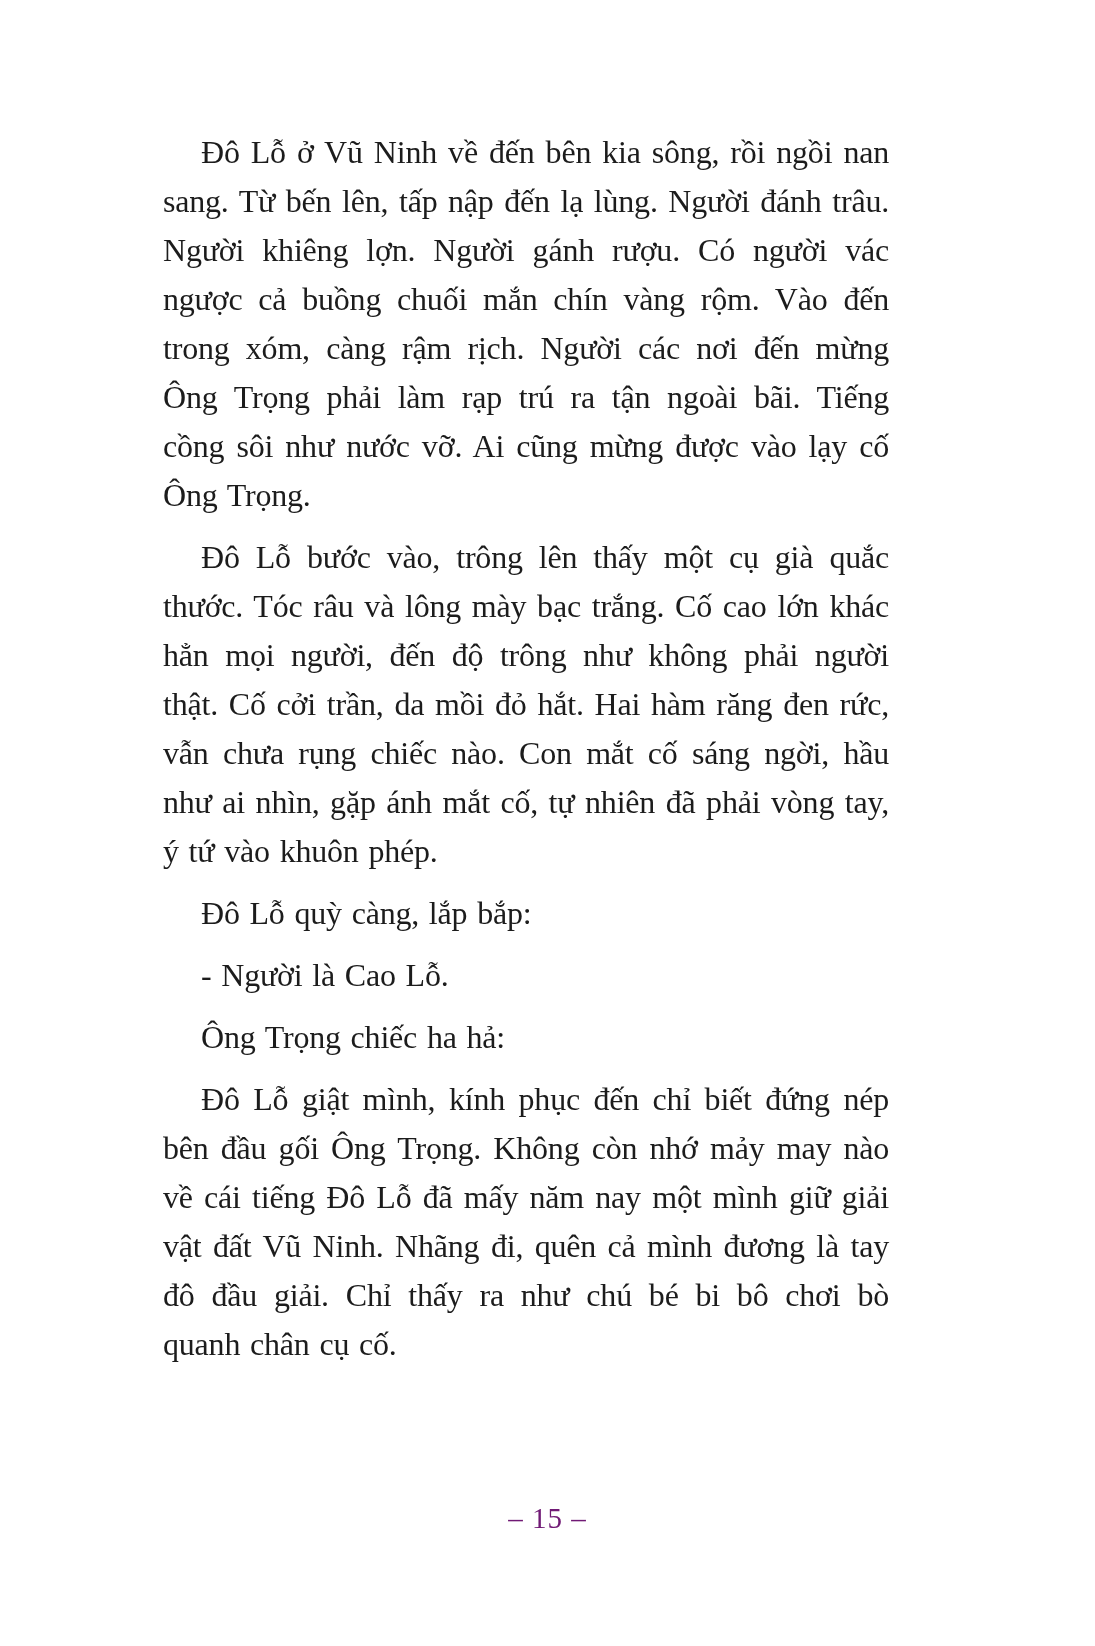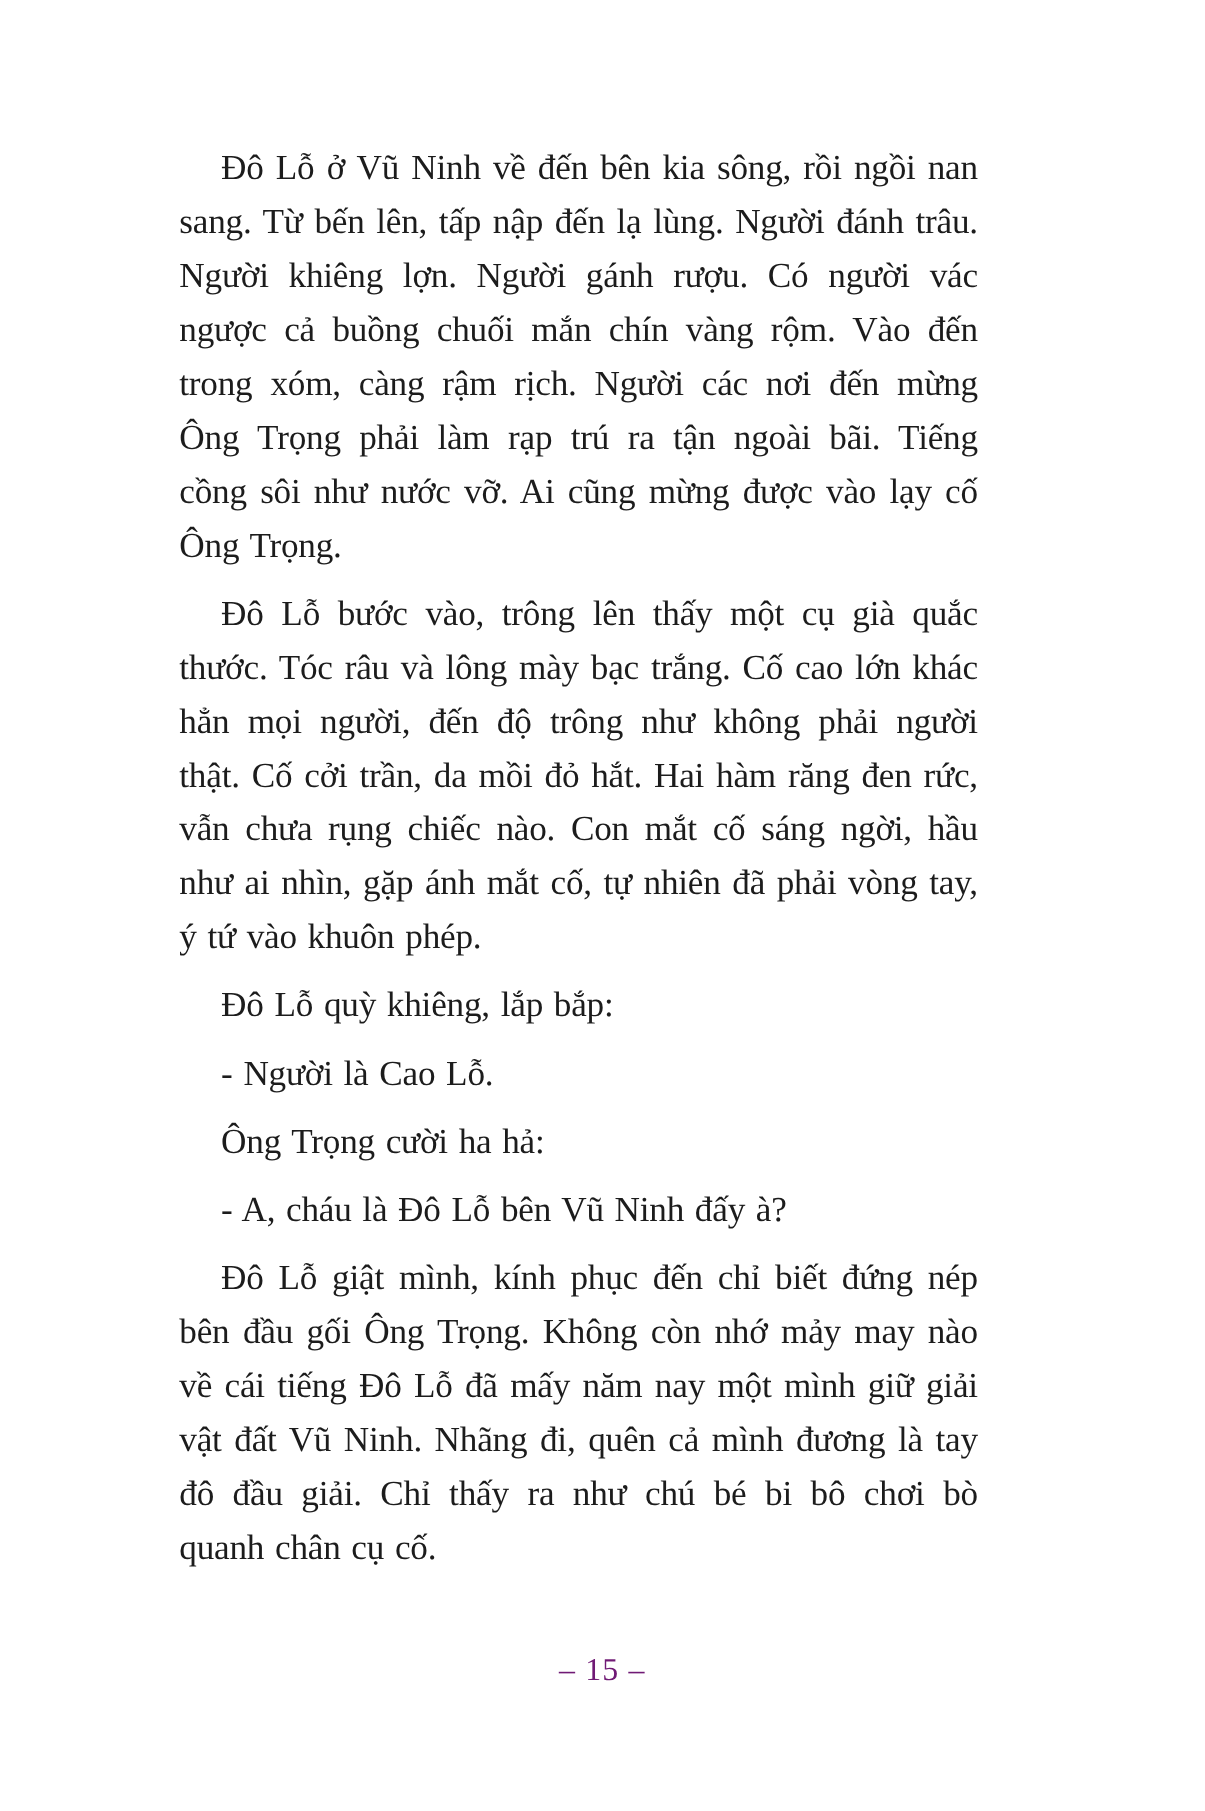--- a/index.html
+++ b/index.html
@@ -45,20 +45,19 @@
     color: #701a75;
   }
 </style>
 </head>
 <body>
 
 <main class="book-page">
   <section class="text-block">
     <p>Đô Lỗ ở Vũ Ninh về đến bên kia sông, rồi ngồi nan sang. Từ bến lên, tấp nập đến lạ lùng. Người đánh trâu. Người khiêng lợn. Người gánh rượu. Có người vác ngược cả buồng chuối mắn chín vàng rộm. Vào đến trong xóm, càng rậm rịch. Người các nơi đến mừng Ông Trọng phải làm rạp trú ra tận ngoài bãi. Tiếng cồng sôi như nước vỡ. Ai cũng mừng được vào lạy cố Ông Trọng.</p>
     <p>Đô Lỗ bước vào, trông lên thấy một cụ già quắc thước. Tóc râu và lông mày bạc trắng. Cố cao lớn khác hẳn mọi người, đến độ trông như không phải người thật. Cố cởi trần, da mồi đỏ hắt. Hai hàm răng đen rức, vẫn chưa rụng chiếc nào. Con mắt cố sáng ngời, hầu như ai nhìn, gặp ánh mắt cố, tự nhiên đã phải vòng tay, ý tứ vào khuôn phép.</p>
-    <p>Đô Lỗ quỳ khiêng, lắp bắp:</p>
+    <p>Đô Lỗ quỳ càng, lắp bắp:</p>
     <p>- Người là Cao Lỗ.</p>
-    <p>Ông Trọng cười ha hả:</p>
-    <p>- A, cháu là Đô Lỗ bên Vũ Ninh đấy à?</p>
+    <p>Ông Trọng chiếc ha hả:</p>
     <p>Đô Lỗ giật mình, kính phục đến chỉ biết đứng nép bên đầu gối Ông Trọng. Không còn nhớ mảy may nào về cái tiếng Đô Lỗ đã mấy năm nay một mình giữ giải vật đất Vũ Ninh. Nhãng đi, quên cả mình đương là tay đô đầu giải. Chỉ thấy ra như chú bé bi bô chơi bò quanh chân cụ cố.</p>
   </section>
   <div class="page-number">– 15 –</div>
 </main>
 
 </body></html>

